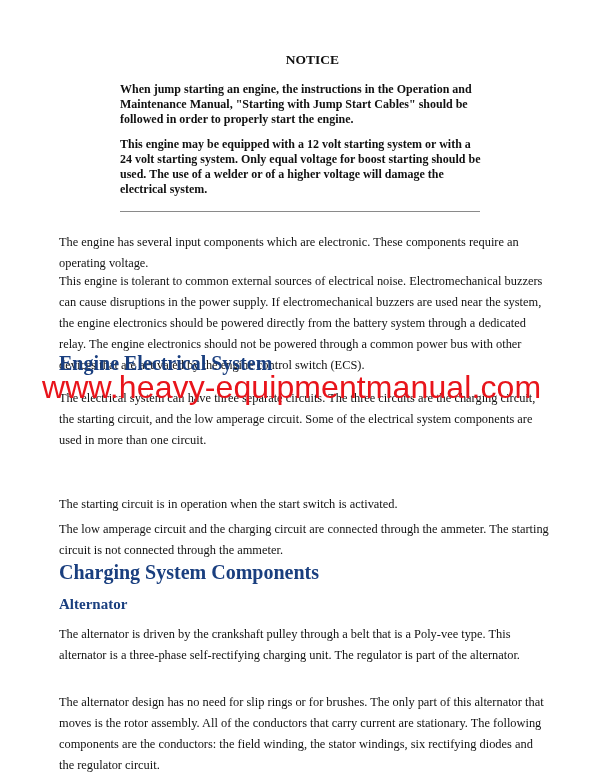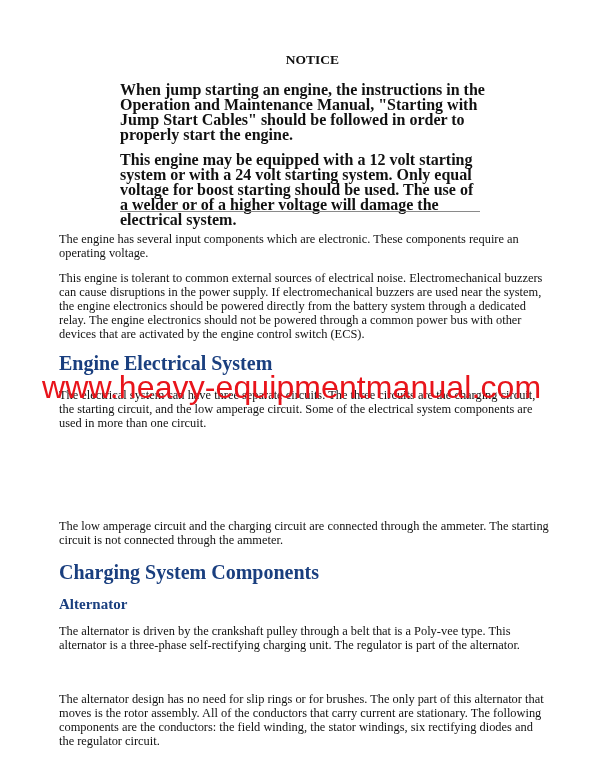--- a/index.html
+++ b/index.html
@@ -28,38 +28,38 @@
     }
     .notice-title {
       text-align: center;
       font-weight: bold;
       font-size: 13.5px;
       margin: 0 0 14px 0;
       padding-left: 20px;
     }
     .notice p {
       font-weight: bold;
-      font-size: 16px;
+      font-size: 12px;
       line-height: 15px;
       margin: 1px 0 10px 0;
     }
     .notice-rule {
       position: absolute;
       left: 120px;
       top: 211px;
       width: 360px;
       height: 0;
       border-top: 1px solid #8a8a8a;
     }
     .body-text {
       position: absolute;
       left: 59px;
       width: 490px;
       font-size: 12.4px;
-      line-height: 14px;
+      line-height: 21px;
       margin: 0;
     }
     .h1 {
       position: absolute;
       left: 59px;
       margin: 0;
       color: #1a3f7f;
       font-weight: bold;
       font-size: 20px;
       line-height: 22px;
@@ -99,20 +99,21 @@
   <div class="notice-rule"></div>
 
   <p class="body-text" style="top:232px;">The engine has several input components which are electronic. These components require an operating voltage.</p>
   <p class="body-text" style="top:271px;">This engine is tolerant to common external sources of electrical noise. Electromechanical buzzers can cause disruptions in the power supply. If electromechanical buzzers are used near the system, the engine electronics should be powered directly from the battery system through a dedicated relay. The engine electronics should not be powered through a common power bus with other devices that are activated by the engine control switch (ECS).</p>
 
   <h1 class="h1" style="top:352px;">Engine Electrical System</h1>
 
   <div class="watermark">www.heavy-equipmentmanual.com</div>
 
   <p class="body-text" style="top:388px;">The electrical system can have three separate circuits. The three circuits are the charging circuit, the starting circuit, and the low amperage circuit. Some of the electrical system components are used in more than one circuit.</p>
+  <p class="body-text" style="top:494px;">The starting circuit is in operation when the start switch is activated.</p>
   <p class="body-text" style="top:519px;">The low amperage circuit and the charging circuit are connected through the ammeter. The starting circuit is not connected through the ammeter.</p>
 
   <h1 class="h1" style="top:561px;">Charging System Components</h1>
   <h2 class="h2" style="top:595px;">Alternator</h2>
 
   <p class="body-text" style="top:624px;">The alternator is driven by the crankshaft pulley through a belt that is a Poly-vee type. This alternator is a three-phase self-rectifying charging unit. The regulator is part of the alternator.</p>
   <p class="body-text" style="top:692px;">The alternator design has no need for slip rings or for brushes. The only part of this alternator that moves is the rotor assembly. All of the conductors that carry current are stationary. The following components are the conductors: the field winding, the stator windings, six rectifying diodes and the regulator circuit.</p>
 
 </div>
 

